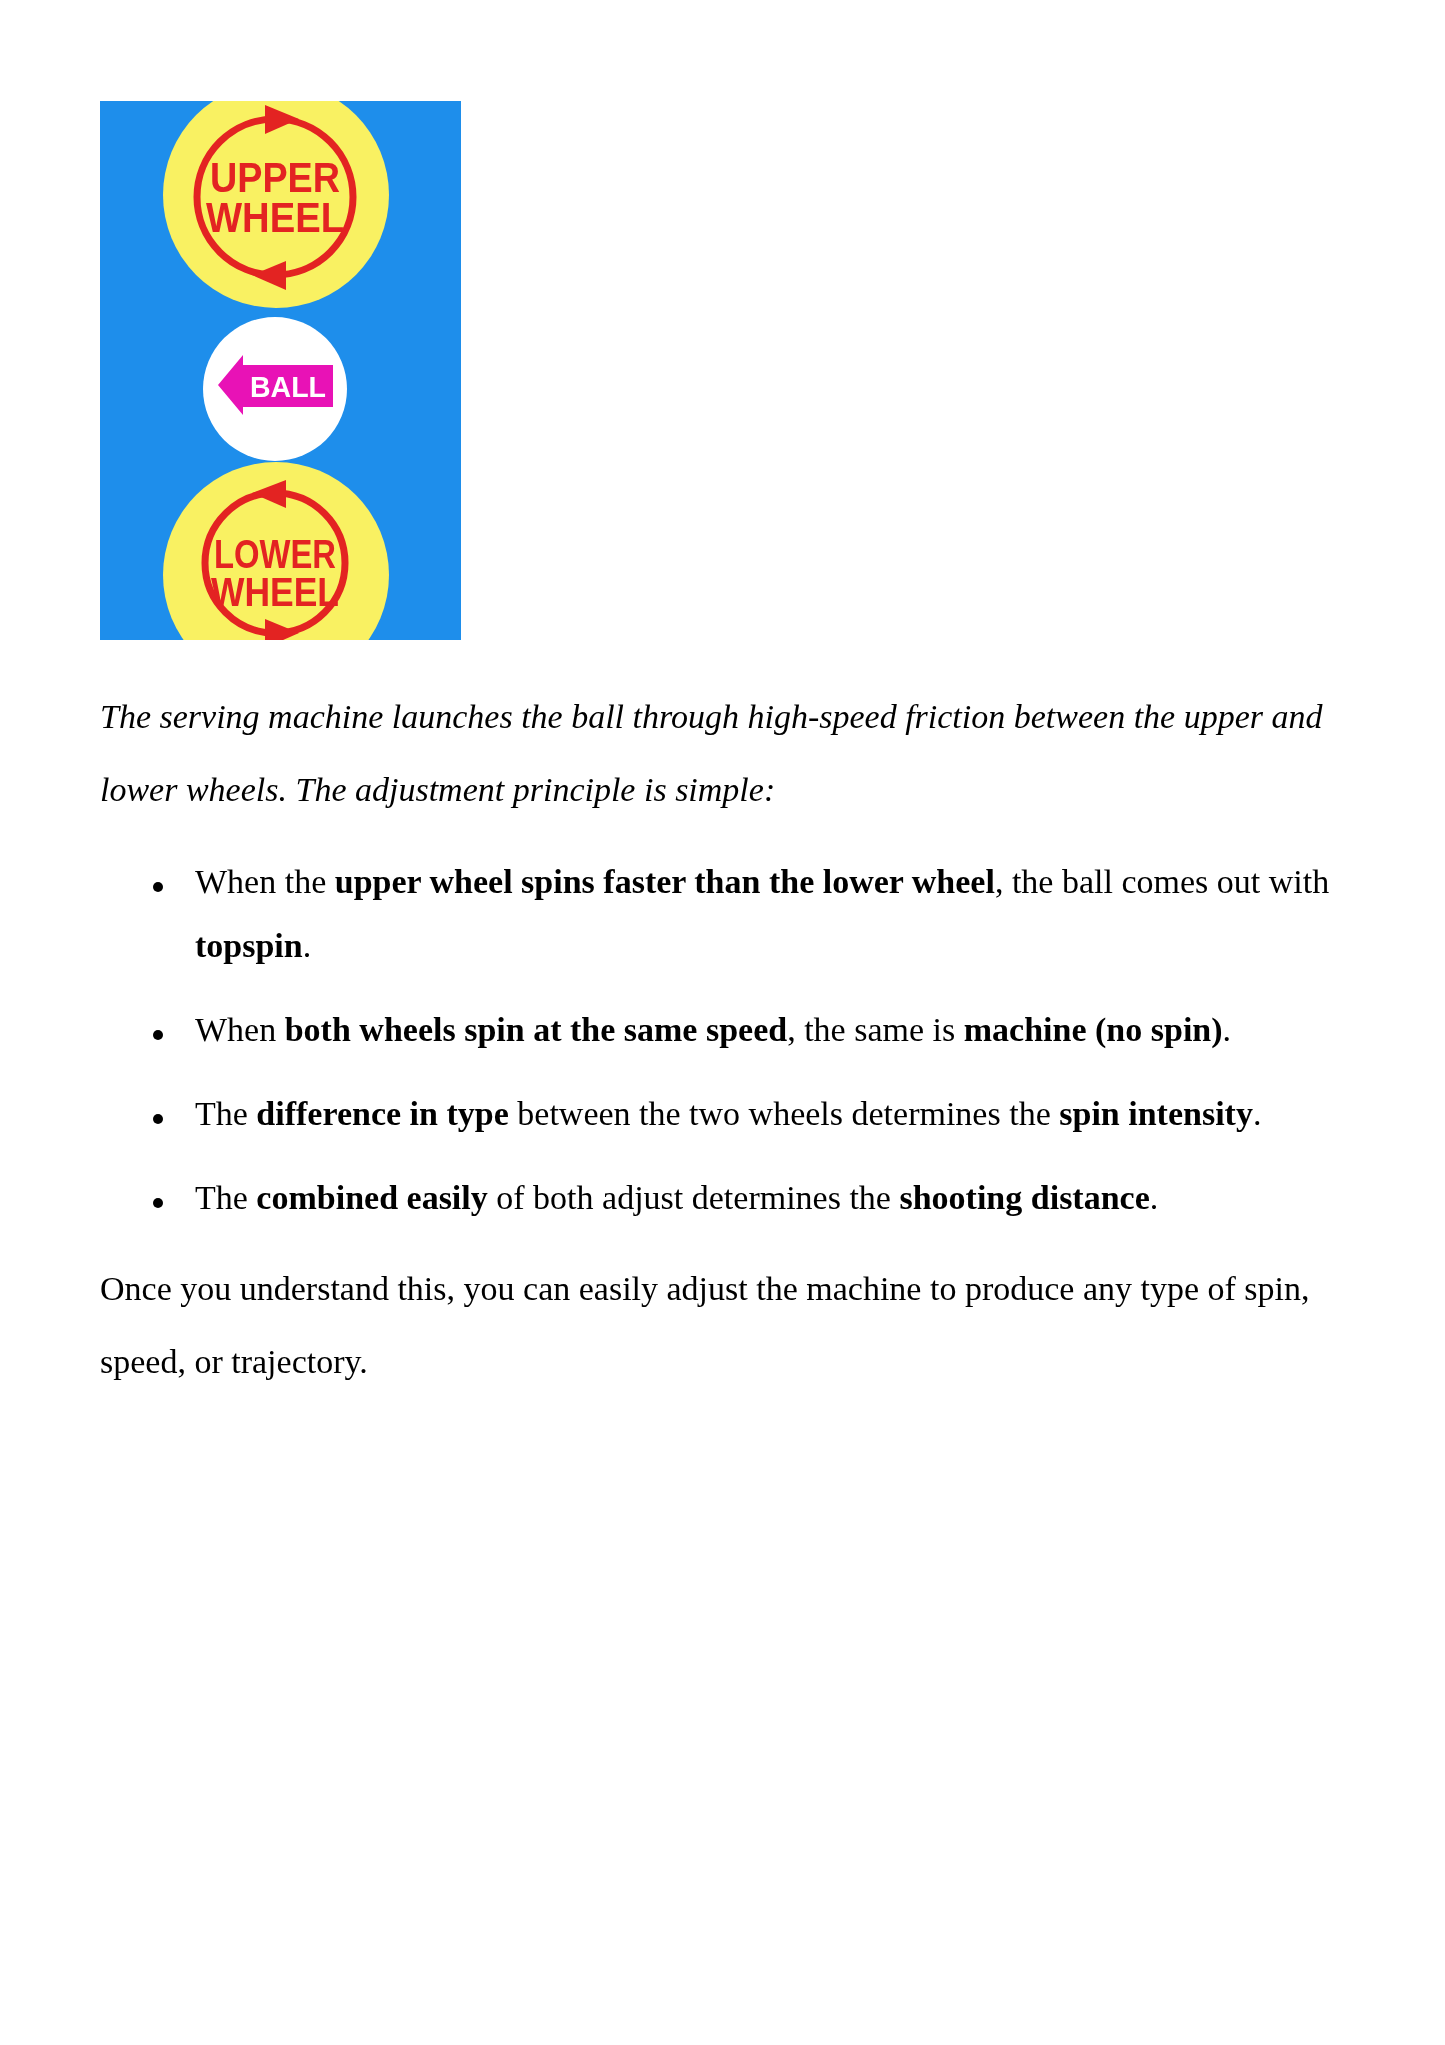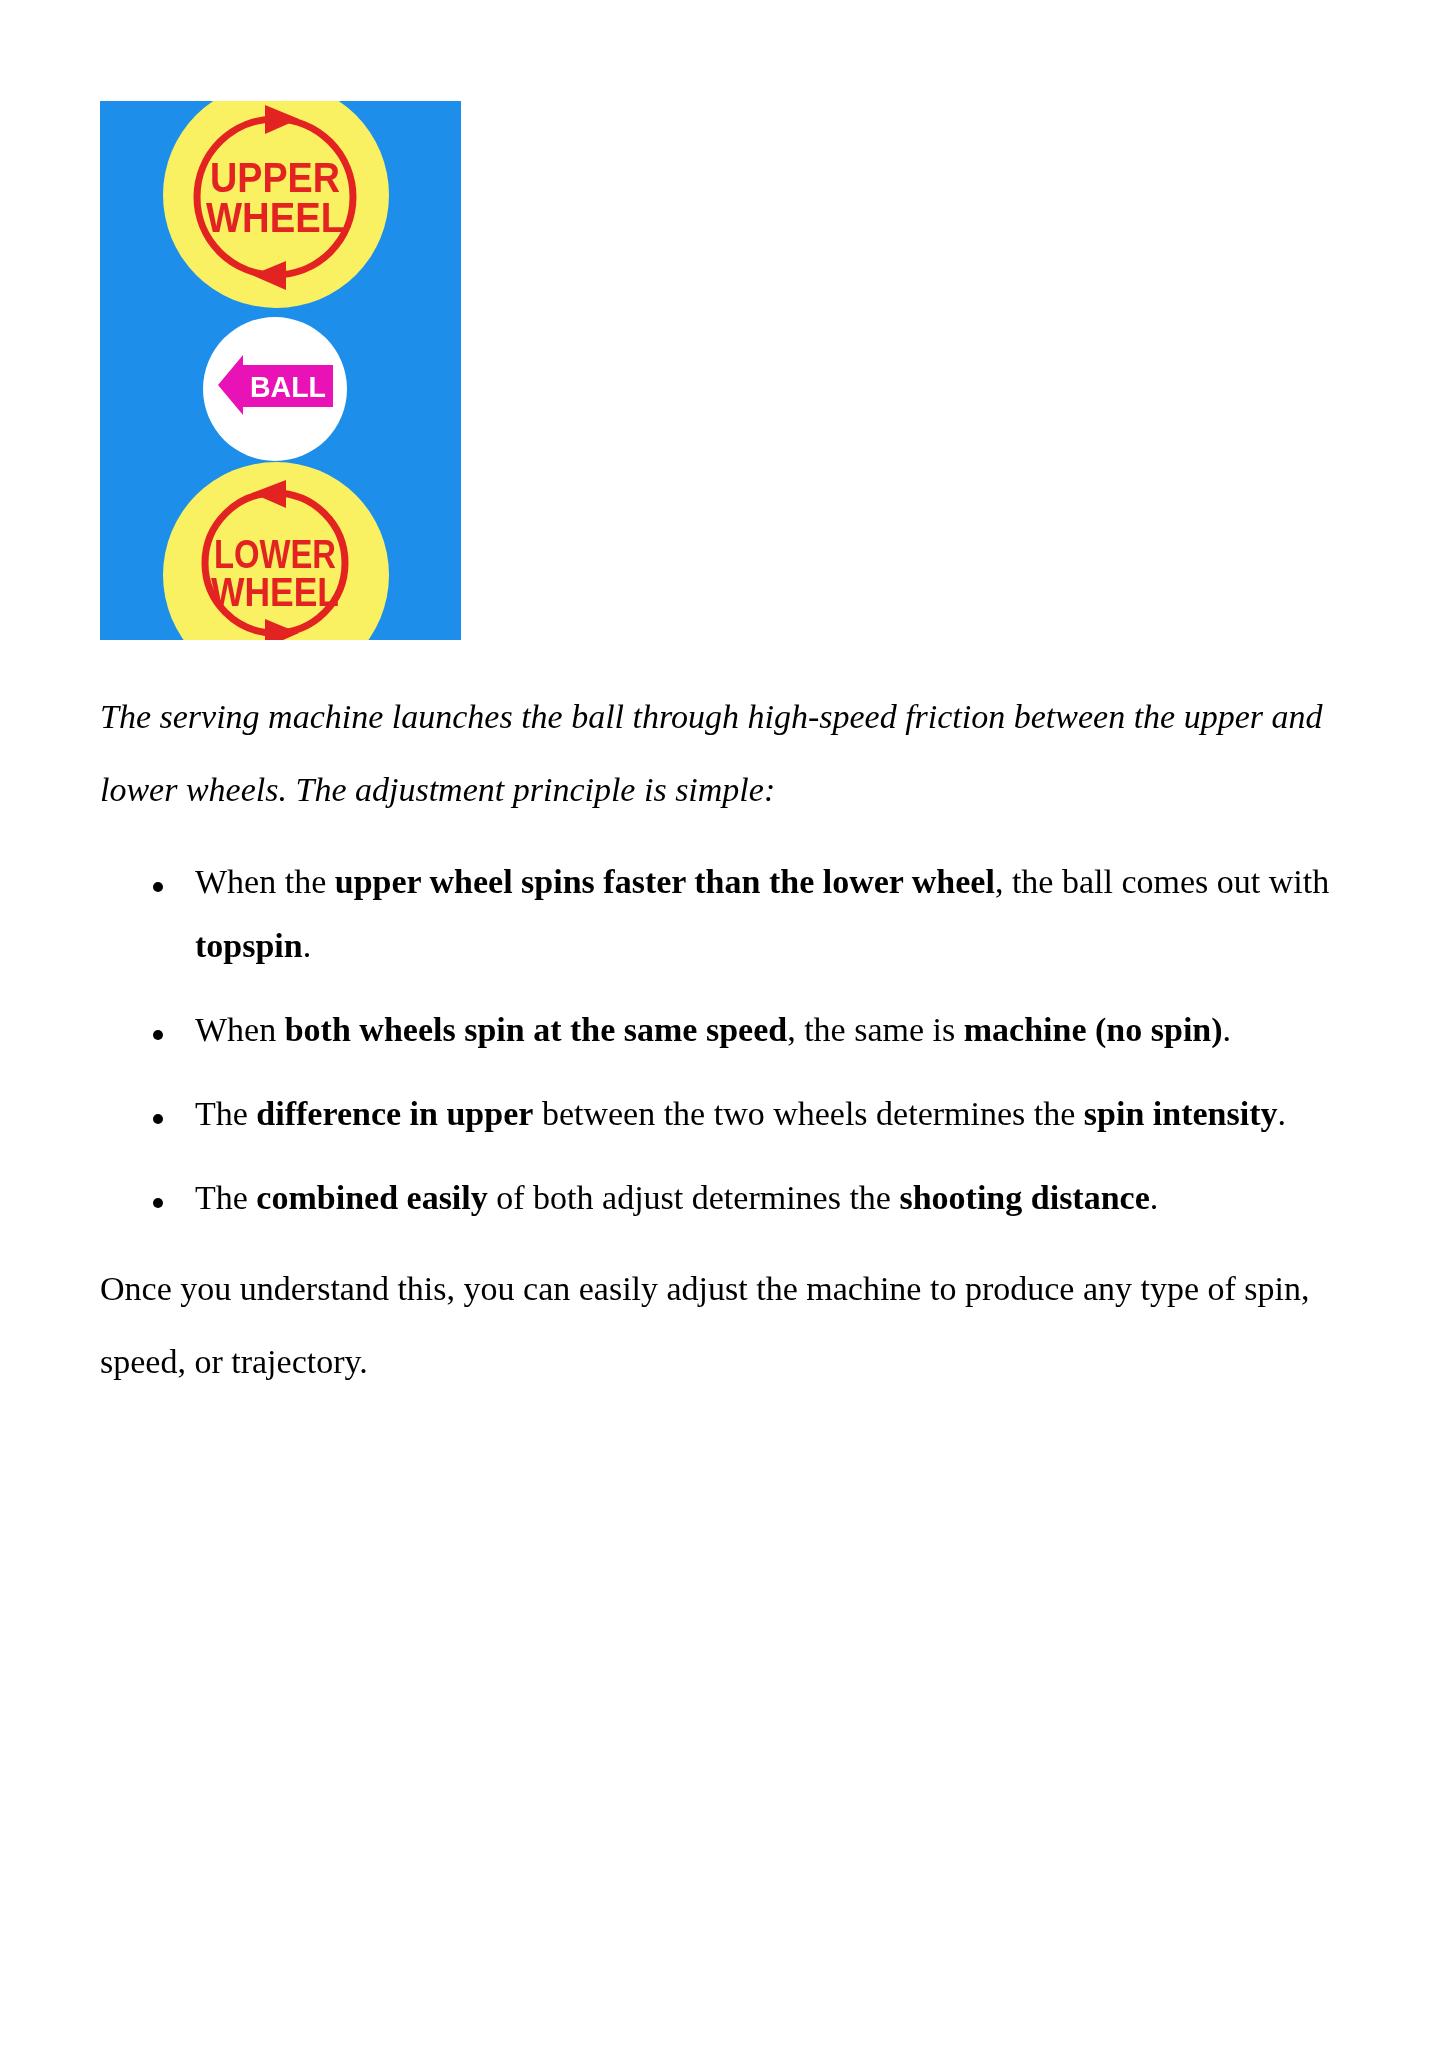--- a/index.html
+++ b/index.html
@@ -99,20 +99,20 @@
         <text x="175" y="467" font-size="41" fill="#E32322" text-anchor="middle" textLength="122" lengthAdjust="spacingAndGlyphs">LOWER</text>
         <text x="175" y="505" font-size="41" fill="#E32322" text-anchor="middle" textLength="128" lengthAdjust="spacingAndGlyphs">WHEEL</text>
       </svg>
     </figure>
 
     <p class="body-text intro">The serving machine launches the ball through high-speed friction between the upper and lower wheels. The adjustment principle is simple:</p>
 
     <ul class="principles" id="bullet-list">
         <li><span class="dot"></span><span>When the </span><b>upper wheel spins faster than the lower wheel</b><span>, the ball comes out with </span><b>topspin</b><span>.</span></li>
         <li><span class="dot"></span><span>When </span><b>both wheels spin at the same speed</b><span>, the same is </span><b>machine (no spin)</b><span>.</span></li>
-        <li><span class="dot"></span><span>The </span><b>difference in upper</b><span> between the two wheels determines the </span><b>spin intensity</b><span>.</span></li>
+        <li><span class="dot"></span><span>The </span><b>difference in type</b><span> between the two wheels determines the </span><b>spin intensity</b><span>.</span></li>
         <li><span class="dot"></span><span>The </span><b>combined easily</b><span> of both adjust determines the </span><b>shooting distance</b><span>.</span></li>
       </ul>
 
     <p class="body-text outro">Once you understand this, you can easily adjust the machine to produce any type of spin, speed, or trajectory.</p>
 
   </div>
 </div>
 
 </body></html>

